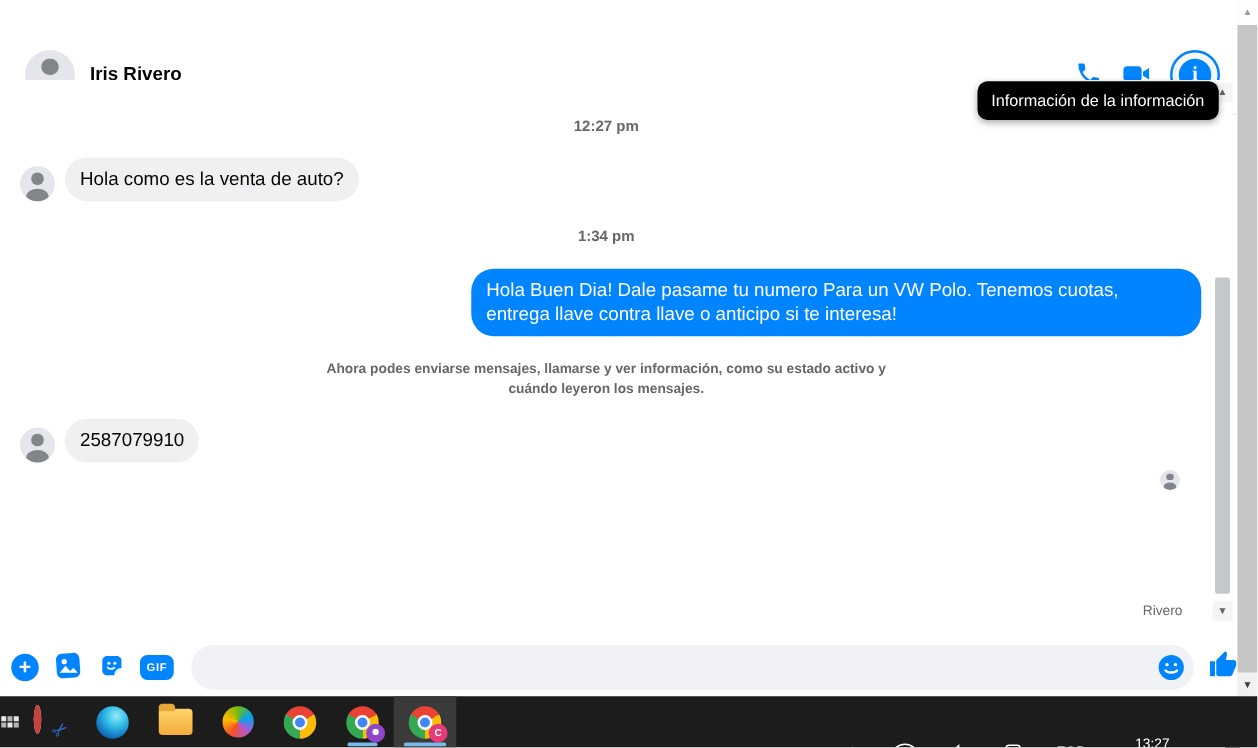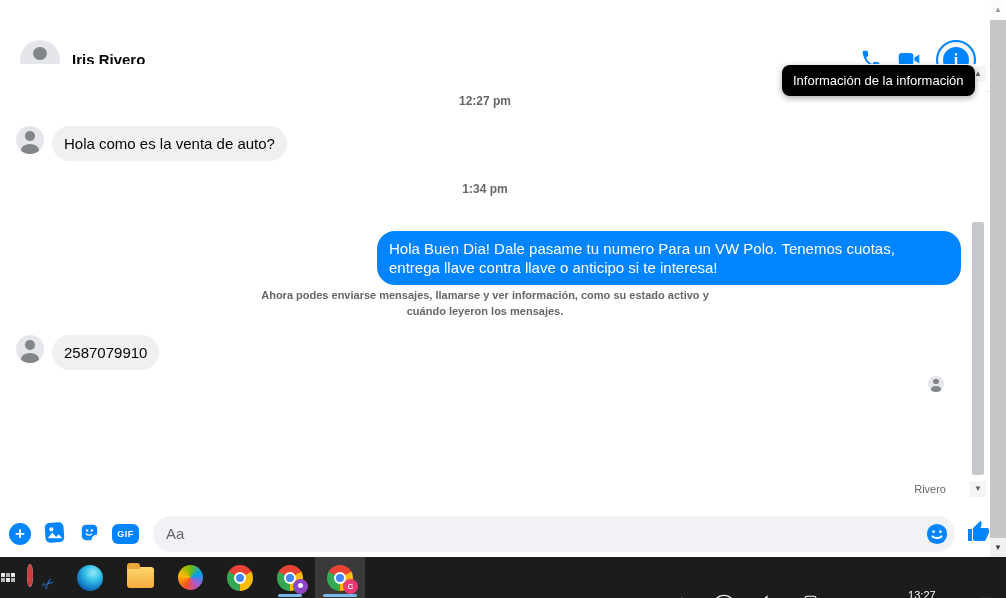--- a/index.html
+++ b/index.html
@@ -49,21 +49,21 @@
     padding:8px 11px; border-radius:8px; white-space:nowrap;
     box-shadow:0 2px 6px rgba(0,0,0,.35);
   }
 
   
   .chat { position:absolute; top:64px; left:0; width:970px; height:446px; background:#fff; }
   .ts {
     position:absolute; left:0; right:0; text-align:center;
     font-size:12px; font-weight:700; color:#65676b;
   }
-  .msg-row { position:absolute; display:flex; gap:8px; }
+  .msg-row { position:absolute; display:flex; align-items:flex-end; gap:8px; }
   .bubble {
     font-size:15px; line-height:19px; padding:8px 12px; border-radius:18px; max-width:584px;
   }
   .bubble.in  { background:#f0f0f2; color:#050505; }
   .bubble.out { background:#0084ff; color:#fff; }
   .system-notice {
     position:absolute; left:50%; transform:translateX(-50%); width:486px;
     text-align:center; font-size:11px; font-weight:700; color:#65676b; line-height:16px;
   }
   .seen-indicator { position:absolute; }
@@ -197,21 +197,21 @@
 
   <div class="ts" style="top:30px">12:27 pm</div>
 
   <div class="msg-row" style="top:62px; left:16px">
     <div class="avatar sm"></div>
     <div class="bubble in">Hola como es la venta de auto?</div>
   </div>
 
   <div class="ts" style="top:118px">1:34 pm</div>
 
-  <div class="msg-row" style="top:167px; right:9px">
+  <div class="msg-row" style="top:151px; right:9px">
     <div class="bubble out">Hola Buen Dia! Dale pasame tu numero Para un VW Polo. Tenemos cuotas, entrega llave contra llave o anticipo si te interesa!</div>
   </div>
 
   <div class="system-notice" style="top:223px">Ahora podes enviarse mensajes, llamarse y ver información, como su estado activo y cuándo leyeron los mensajes.</div>
 
   <div class="msg-row" style="top:271px; left:16px">
     <div class="avatar sm"></div>
     <div class="bubble in">2587079910</div>
   </div>
 
@@ -250,21 +250,20 @@
           <circle cx="9.5" cy="10" r="1.3" fill="#fff"></circle>
           <circle cx="14.5" cy="10" r="1.3" fill="#fff"></circle>
           <path d="M8.5 13.5c1 1.5 4 1.7 5.5.3" stroke="#fff" stroke-width="1.5" fill="none" stroke-linecap="round"></path>
         </svg>
     </span>
   </button>
   <button class="icon-btn">
     <span class="gif-badge">GIF</span>
   </button>
   <div class="input-wrap">
-    <input type="text" placeholder="Aa" style="">
     <button class="icon-btn emoji-btn">
       <span>
         <svg width="22" height="22" viewBox="0 0 24 24">
             <circle cx="12" cy="12" r="11" fill="#0084ff"></circle>
             <circle cx="8.3" cy="9.5" r="1.5" fill="#fff"></circle>
             <circle cx="15.7" cy="9.5" r="1.5" fill="#fff"></circle>
             <path d="M7 14.5c1.5 2.5 8.5 2.5 10 0" stroke="#fff" stroke-width="2" fill="none" stroke-linecap="round"></path>
           </svg>
       </span>
     </button>

